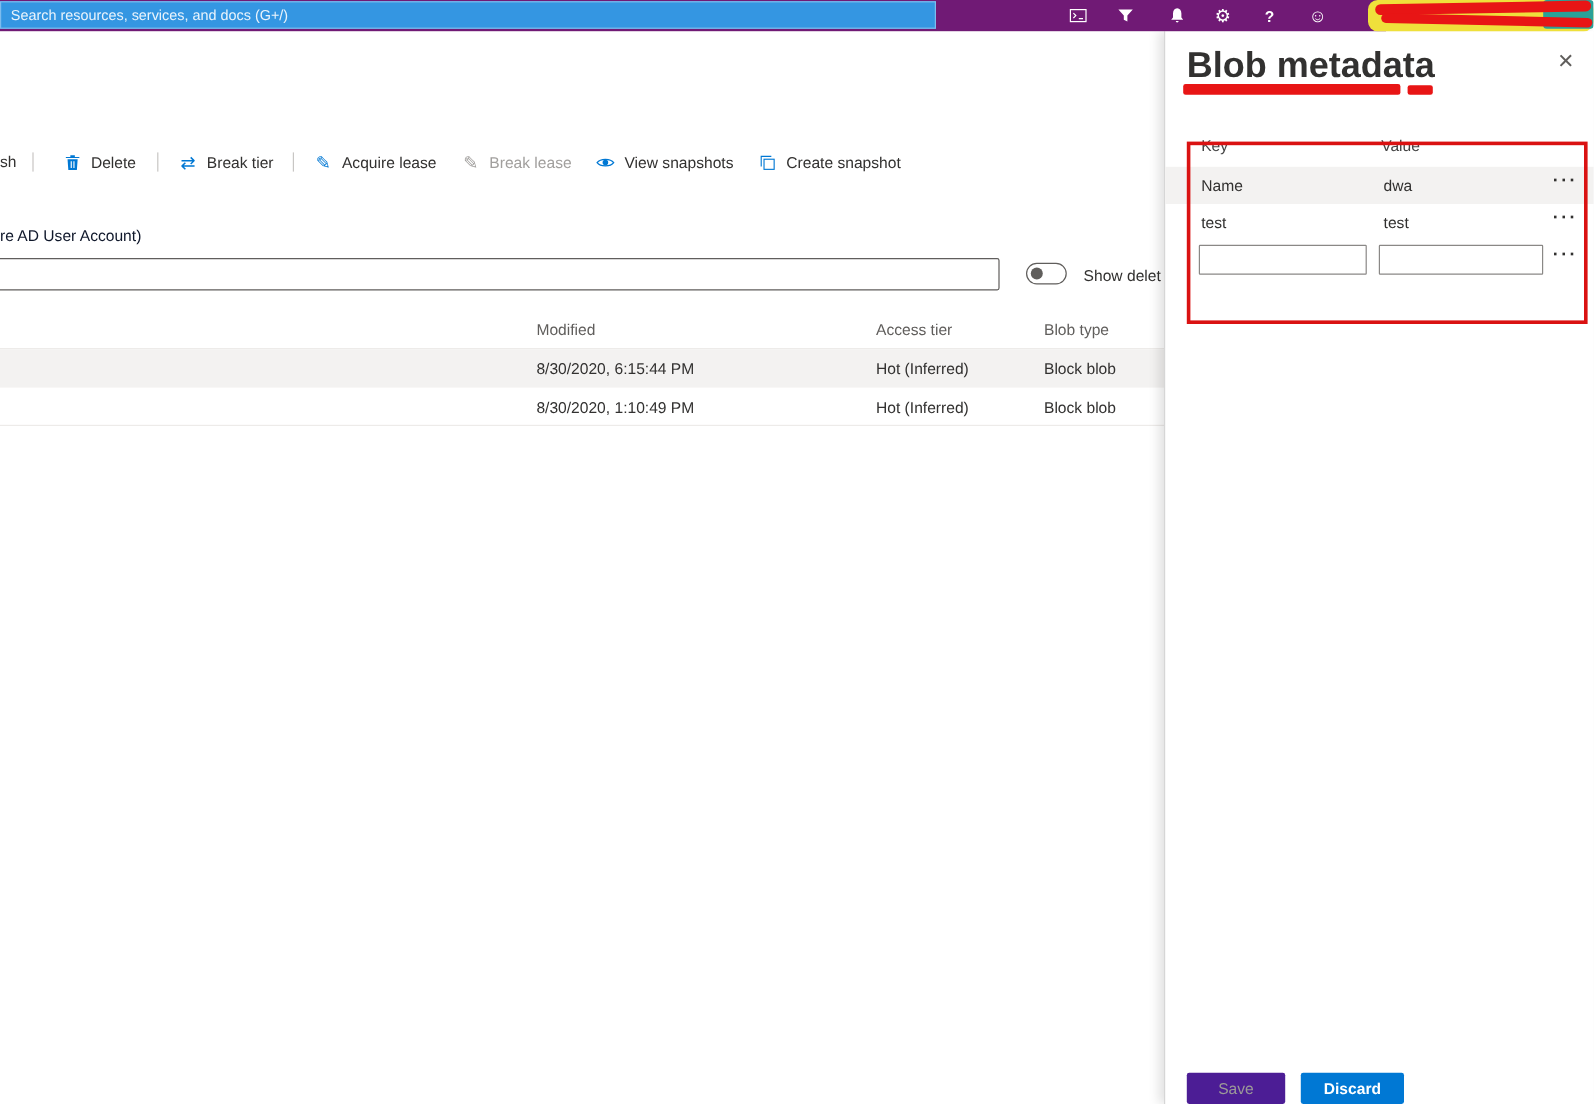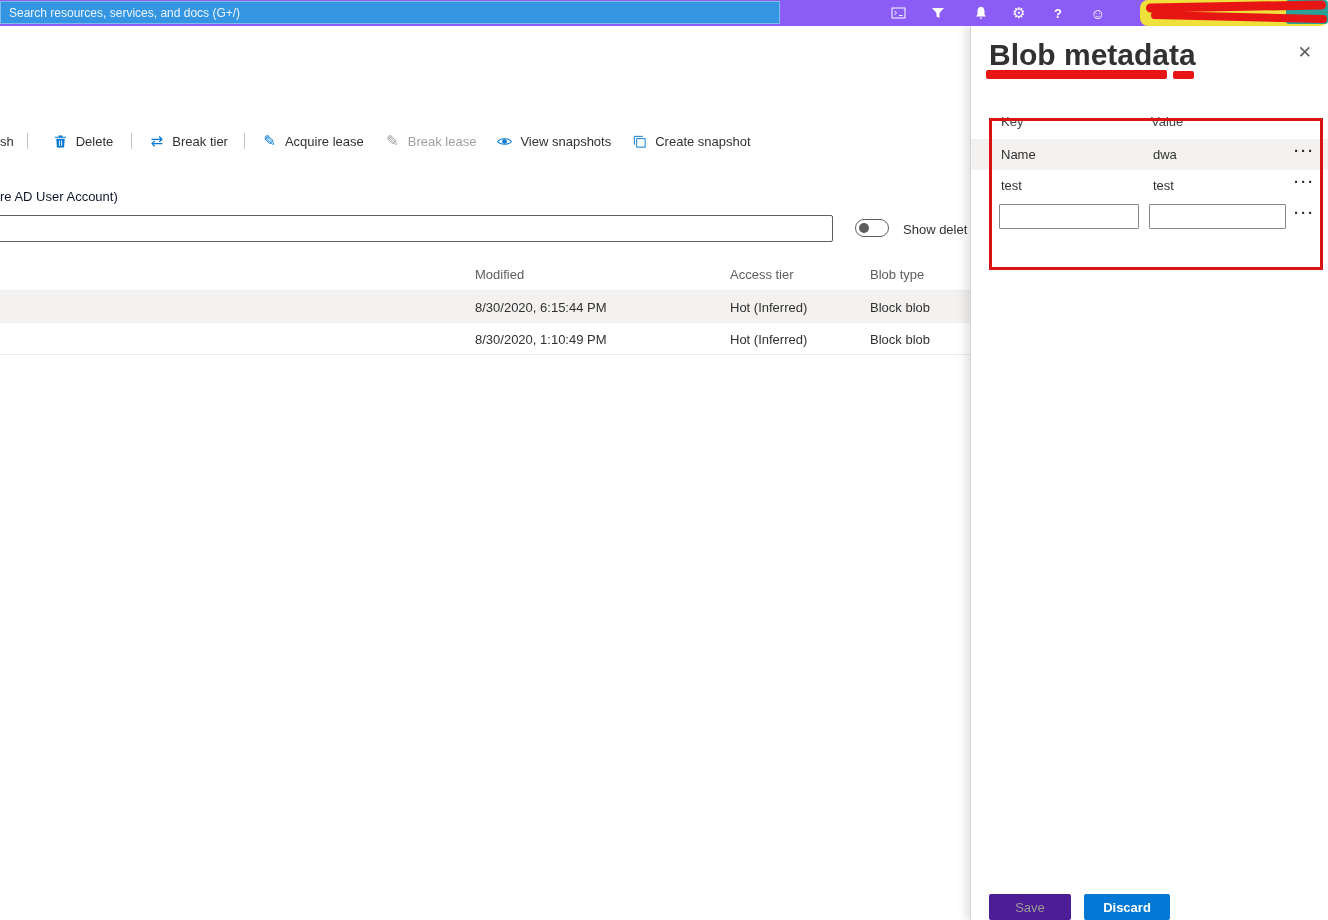--- a/index.html
+++ b/index.html
@@ -4,21 +4,21 @@
 <style>
   * { margin:0; padding:0; box-sizing:border-box; }
   html,body { width:1328px; height:920px; }
   body {
     position:relative; overflow:hidden; background:#fff;
     font-family:"Liberation Sans","DejaVu Sans",sans-serif;
     color:#323130; font-size:13px;
   }
 
   
-  .topbar { position:absolute; left:0; top:0; width:1155px; height:26px; background:#8b5cf6; z-index:20; }
+  .topbar { position:absolute; left:0; top:0; width:1155px; height:26px; background:#701a75; z-index:20; }
   .topbar-search {
     position:absolute; left:0; top:1px; width:780px; height:23px;
     background:#3496e2; border:1px solid #7dbcee; color:#fff; font-size:12px;
     padding:0 8px; outline:none; font-family:inherit;
   }
   .topbar-search::placeholder { color:#eaf4fc; opacity:1; }
   .tb-icon {
     position:absolute; top:1px; width:24px; height:24px; color:#fff;
     display:flex; align-items:center; justify-content:center; font-size:15px; cursor:pointer;
   }
@@ -26,21 +26,21 @@
 
   
   .scrib { position:absolute; z-index:21; }
   .scrib-teal  { left:1286px; top:0; width:42px; height:24px; background:#2aa198; border-radius:3px; }
   .scrib-yellow{ left:1140px; top:0; width:188px; height:26px; background:#efe03b; border-radius:8px; }
   .scrib-red1  { left:1146px; top:2px;  width:180px; height:9px; background:#e81515; border-radius:5px; transform:rotate(-1deg); }
   .scrib-red2  { left:1151px; top:13px; width:176px; height:8px; background:#e81515; border-radius:5px; transform:rotate(1.3deg); }
 
   
   .cmdbar {
-    position:absolute; left:0; top:127px; height:28px; display:flex; align-items:center;
+    position:absolute; left:0; top:127px; height:28px; display:flex; align-items:flex-start;
     white-space:nowrap; color:#323130;
   }
   .cb-item { display:flex; align-items:center; gap:7px; cursor:pointer; }
   .cb-icon { width:17px; height:17px; display:inline-flex; align-items:center; justify-content:center; color:#0078d4; font-size:15px; }
   .cb-sep { width:1px; height:16px; background:#c8c6c4; }
   .cb-disabled, .cb-disabled .cb-icon { color:#a19f9d; cursor:default; }
   .m-l13{margin-left:13px;} .m-l24{margin-left:24px;} .m-l18{margin-left:18px;}
   .m-l16{margin-left:16px;} .m-l20{margin-left:20px;}
 
   .auth-link { position:absolute; left:0; top:170px; color:#0f172a; cursor:pointer;margin-top:19px; }
@@ -58,21 +58,21 @@
   .show-deleted { position:absolute; left:903px; top:222px; white-space:nowrap; }
 
   
   .blob-table { position:absolute; left:0; top:258px; width:1100px; }
   .bt-header { position:relative; height:33px; border-bottom:1px solid #edebe9; color:#605e5c; }
   .bt-header span { position:absolute; top:9px; cursor:pointer; }
   .bt-row { position:relative; height:32px; }
   .bt-row span { position:absolute; top:9px; }
   .bt-row.selected { background:#f3f2f1; }
   .bt-row.bordered { border-bottom:1px solid #edebe9; }
-  .col-modified { left:447px;margin-left:28px; } .col-tier { left:730px; } .col-type { left:870px; }
+  .col-modified { left:447px; } .col-tier { left:730px; } .col-type { left:870px; }
 
   
   .panel {
     position:absolute; left:970px; top:26px; width:358px; height:894px; background:#fff;
     border-left:1px solid #d6d6d6; box-shadow:-4px 0 9px rgba(0,0,0,0.12); z-index:10;
   }
   .panel-title { position:absolute; left:18px; top:12px; font-size:30px; font-weight:600; color:#323130; }
   .panel-close { position:absolute; right:16px; top:16px; font-size:17px; color:#605e5c; cursor:pointer; }
   .panel-redact1 { position:absolute; left:15px; top:44px; width:181px; height:9px; background:#e81515; border-radius:2px; }
   .panel-redact2 { position:absolute; left:202px; top:45px; width:21px; height:8px; background:#e81515; border-radius:2px; }

